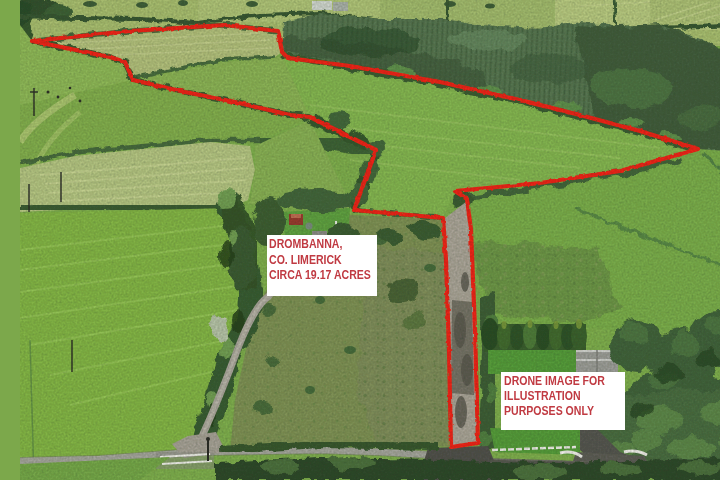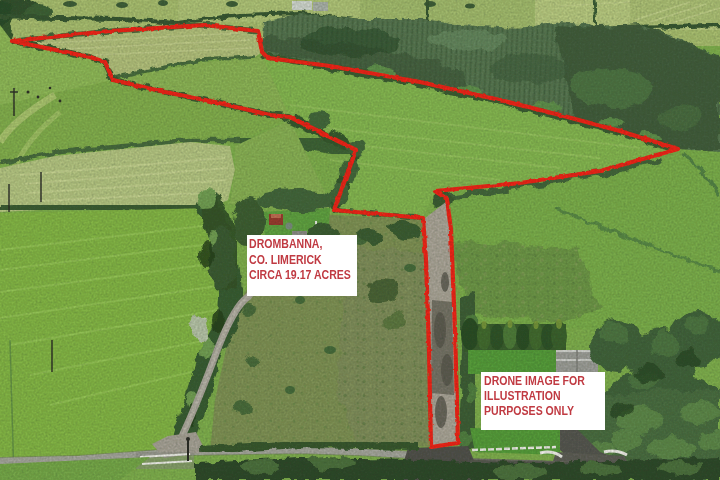--- a/index.html
+++ b/index.html
@@ -1,17 +1,17 @@
 <!DOCTYPE html>
 <html><head>
 <meta charset="utf-8">
 <style>
 html,body{margin:0;padding:0;}
 body{width:720px;height:480px;overflow:hidden;font-family:"Liberation Sans",sans-serif;background:#7ca84b;}
-#scene{position:relative;width:578px;height:480px;}
+#scene{position:relative;width:578px;height:480px;margin-left:20px;}
 svg{display:block;}
 </style>
 </head>
 <body>
 <div id="scene">
 <svg width="720" height="480" viewBox="0 0 720 480">
 <defs>
   <filter id="rough" x="-20%" y="-20%" width="140%" height="140%">
     <feTurbulence type="fractalNoise" baseFrequency="0.11" numOctaves="3" seed="7" result="n"></feTurbulence>
     <feDisplacementMap in="SourceGraphic" in2="n" scale="7" xChannelSelector="R" yChannelSelector="G"></feDisplacementMap>

